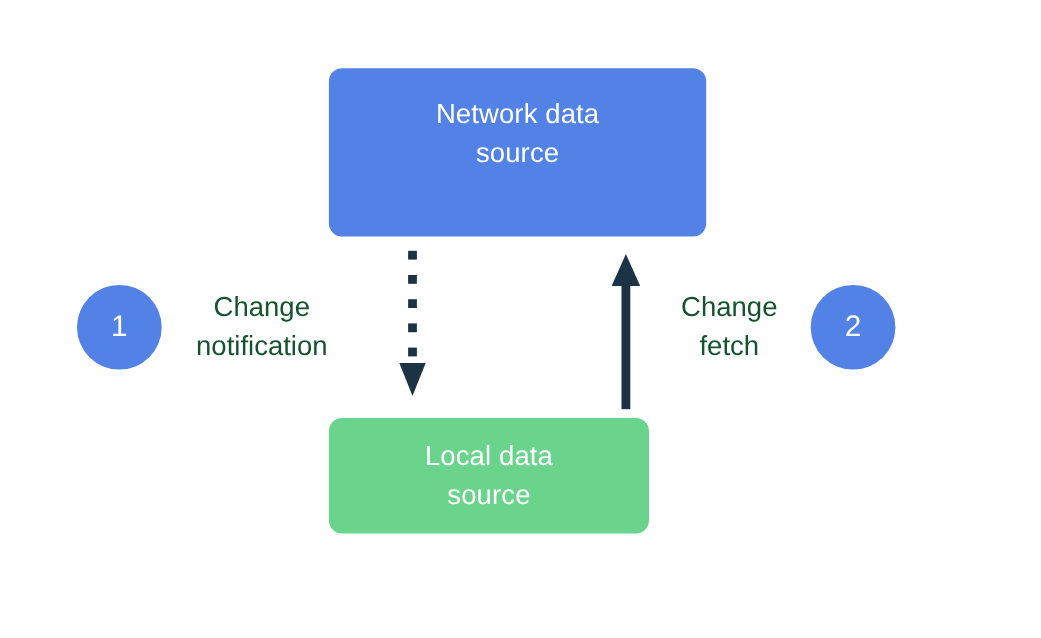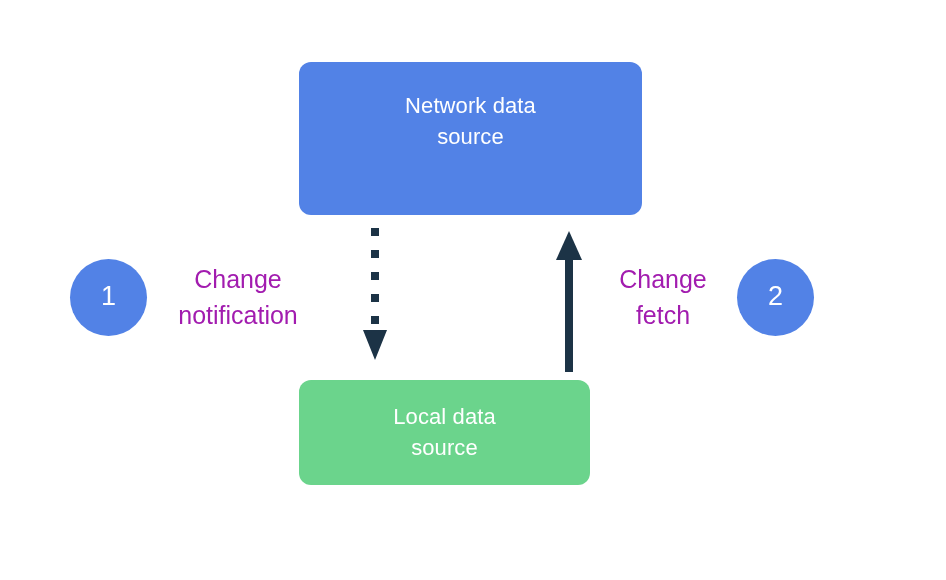--- a/index.html
+++ b/index.html
@@ -21,21 +21,21 @@
   
   .node-box {
     position: absolute;
     box-sizing: border-box;
     display: flex;
     align-items: center;
     justify-content: center;
     text-align: center;
     border-radius: 12px;
     color: #ffffff;
-    font-size: 22px;
+    font-size: 25px;
     line-height: 1.38;
     font-weight: 400;
     letter-spacing: 0.1px;
     -webkit-font-smoothing: antialiased;
   }
   #node-network {
     left: 299px;
     top: 62px;
     width: 343px;
     height: 153px;
@@ -85,21 +85,21 @@
     font-weight: 400;
     -webkit-font-smoothing: antialiased;
   }
   #step-circle-1 { left: 70px; top: 259px; }
   #step-circle-2 { left: 737px; top: 259px; }
   .step-number { transform: translateY(-1px); }
 
   
   .edge-label {
     position: absolute;
-    color: #a21caf;
+    color: #14532d;
     font-size: 25px;
     line-height: 1.42;
     text-align: center;
     white-space: pre-line;
     -webkit-font-smoothing: antialiased;
   }
   #label-change-notification {
     left: 156px;
     top: 262px;
     width: 164px;

